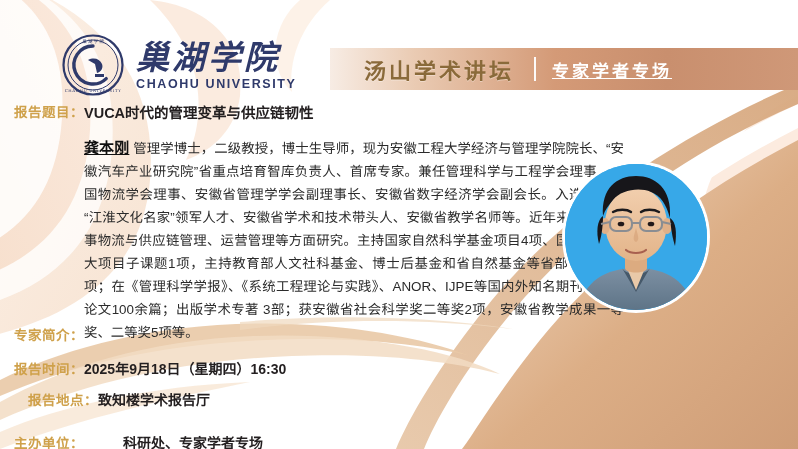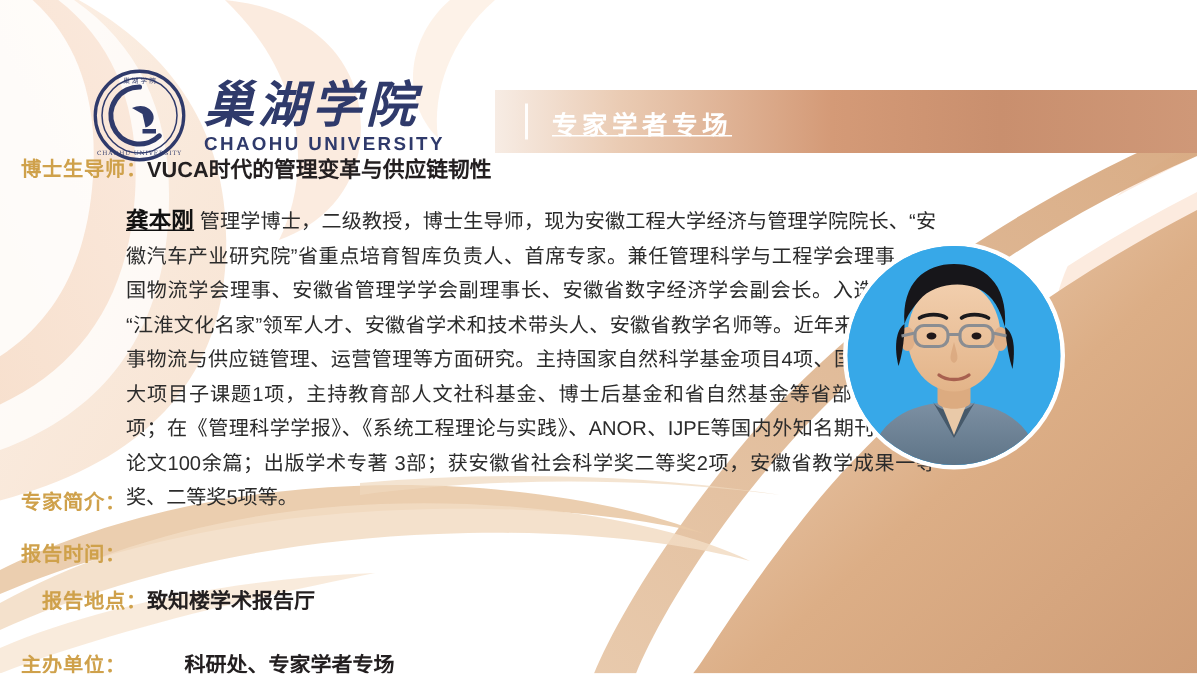--- a/index.html
+++ b/index.html
@@ -16,21 +16,21 @@
     background:#ffffff;
     overflow:hidden;
   }
 
   
   .bg-layer{position:absolute;inset:0;overflow:hidden;pointer-events:none;}
   .bg-layer svg{position:absolute;left:0;top:0;}
 
   
   #header{
-    position:absolute;left:0;top:16px;width:716px;height:96px;
+    position:absolute;left:0;top:4px;width:716px;height:96px;
   }
   #logo-block{
     position:absolute;left:62px;top:30px;
     display:flex;align-items:center;gap:8px;
   }
   #seal{
     width:62px;height:62px;flex:0 0 auto;position:relative;
   }
   #uni-names{
     display:flex;flex-direction:column;align-items:flex-start;
@@ -199,27 +199,28 @@
           </g>
         </svg>
       </div>
       <div id="uni-names">
         <div id="uni-cn">巢湖学院</div>
         <div id="uni-en">CHAOHU  UNIVERSITY</div>
       </div>
     </div>
 
     <div id="banner">
+      <span id="banner-main">汤山学术讲坛</span>
       <span id="banner-div"></span>
       <span id="banner-sub">专家学者专场</span>
     </div>
   </div>
 
   <div class="row" id="row-title">
-    <span class="lbl">博士生导师：</span>
+    <span class="lbl">报告题目：</span>
     <span class="val">VUCA时代的管理变革与供应链韧性</span>
   </div>
 
   <div class="row" id="row-bio">
     <span class="lbl">专家简介：</span>
     <div id="bio-text">
         <p><span class="name">龚本刚</span><span> 管理学博士，二级教授，博士生导师，现为安徽工程大学经济与管理学院院长、“安徽汽车产业研究院”省重点培育智库负责人、首席专家。兼任管理科学与工程学会理事、中国物流学会理事、安徽省管理学学会副理事长、安徽省数字经济学会副会长。入选安徽省“江淮文化名家”领军人才、安徽省学术和技术带头人、安徽省教学名师等。近年来，主要从事物流与供应链管理、运营管理等方面研究。主持国家自然科学基金项目4项、国家社科重大项目子课题1项，主持教育部人文社科基金、博士后基金和省自然基金等省部级项目多项；在《管理科学学报》、《系统工程理论与实践》、ANOR、IJPE等国内外知名期刊上发表论文100余篇；出版学术专著 3部；获安徽省社会科学奖二等奖2项，安徽省教学成果一等奖、二等奖5项等。</span></p>
       </div>
   </div>
 
@@ -267,20 +268,21 @@
       <path d="M76,48 C80,45 89,45 94,48" stroke="#1b1a1d" stroke-width="2.4" fill="none" stroke-linecap="round"></path>
 
       <path d="M71,64 C69,72 67,76 71,78 C75,76 73,72 71,64" fill="#d8a57c" opacity="0.75"></path>
 
       <path d="M61,86 C66,90 76,90 81,86" stroke="#a8604f" stroke-width="2.2" fill="none" stroke-linecap="round"></path>
     </svg>
   </div>
 
   <div class="row" id="row-time">
     <span class="lbl">报告时间：</span>
+    <span class="val">2025年9月18日（星期四）16:30</span>
   </div>
 
   <div class="row" id="row-place">
     <span class="lbl">报告地点：</span>
     <span class="val">致知楼学术报告厅</span>
   </div>
 
   <div class="row" id="row-host">
     <span class="lbl">主办单位：</span>
     <span class="val">科研处、专家学者专场</span>

